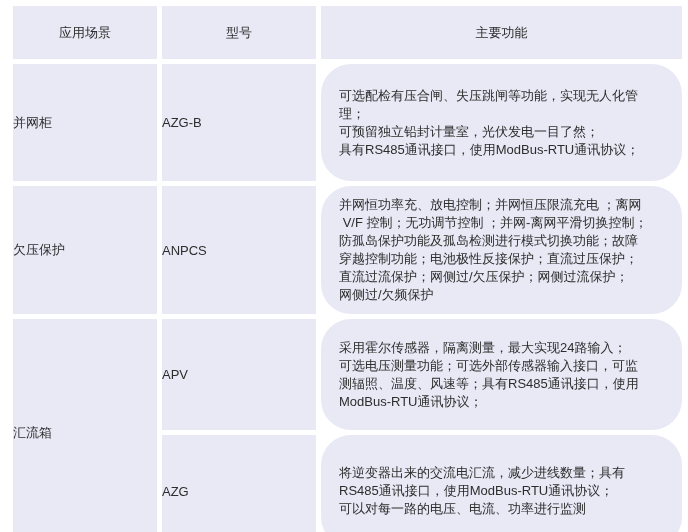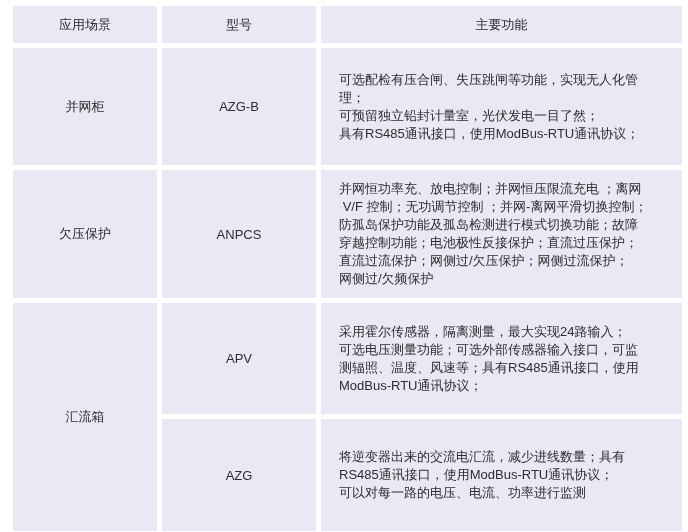--- a/index.html
+++ b/index.html
@@ -28,38 +28,38 @@
     background: #e9e9f6;
     color: #2d2d2d;
     font-size: 13px;
     font-weight: 400;
     vertical-align: middle;
     padding: 0;
   }
   col.c1 { width: 144px; }
   col.c2 { width: 154px; }
   col.c3 { width: 361px; }
-  tr.header-row  { height: 37px; margin-left: 12px;  }
+  tr.header-row  { height: 53px; margin-left: 12px;  }
   tr.row-1       { height: 117px; }
   tr.row-2       { height: 117px; }
   tr.row-3       { height: 111px; }
   tr.row-4       { height: 112px; }
   .spec-table th {
     text-align: center;
   }
   td.scenario-cell,
   td.model-cell {
-    text-align: center;
   }
   td.functions-cell {
     text-align: left;
     padding: 10px 22px 10px 18px;
     line-height: 18px;
     white-space: pre-wrap;
     word-break: break-all;
+    border-radius: 30px;
   }
 </style>
 </head>
 <body>
 
 <div class="page">
   <table class="spec-table">
     <colgroup>
       <col class="c1">
       <col class="c2">

